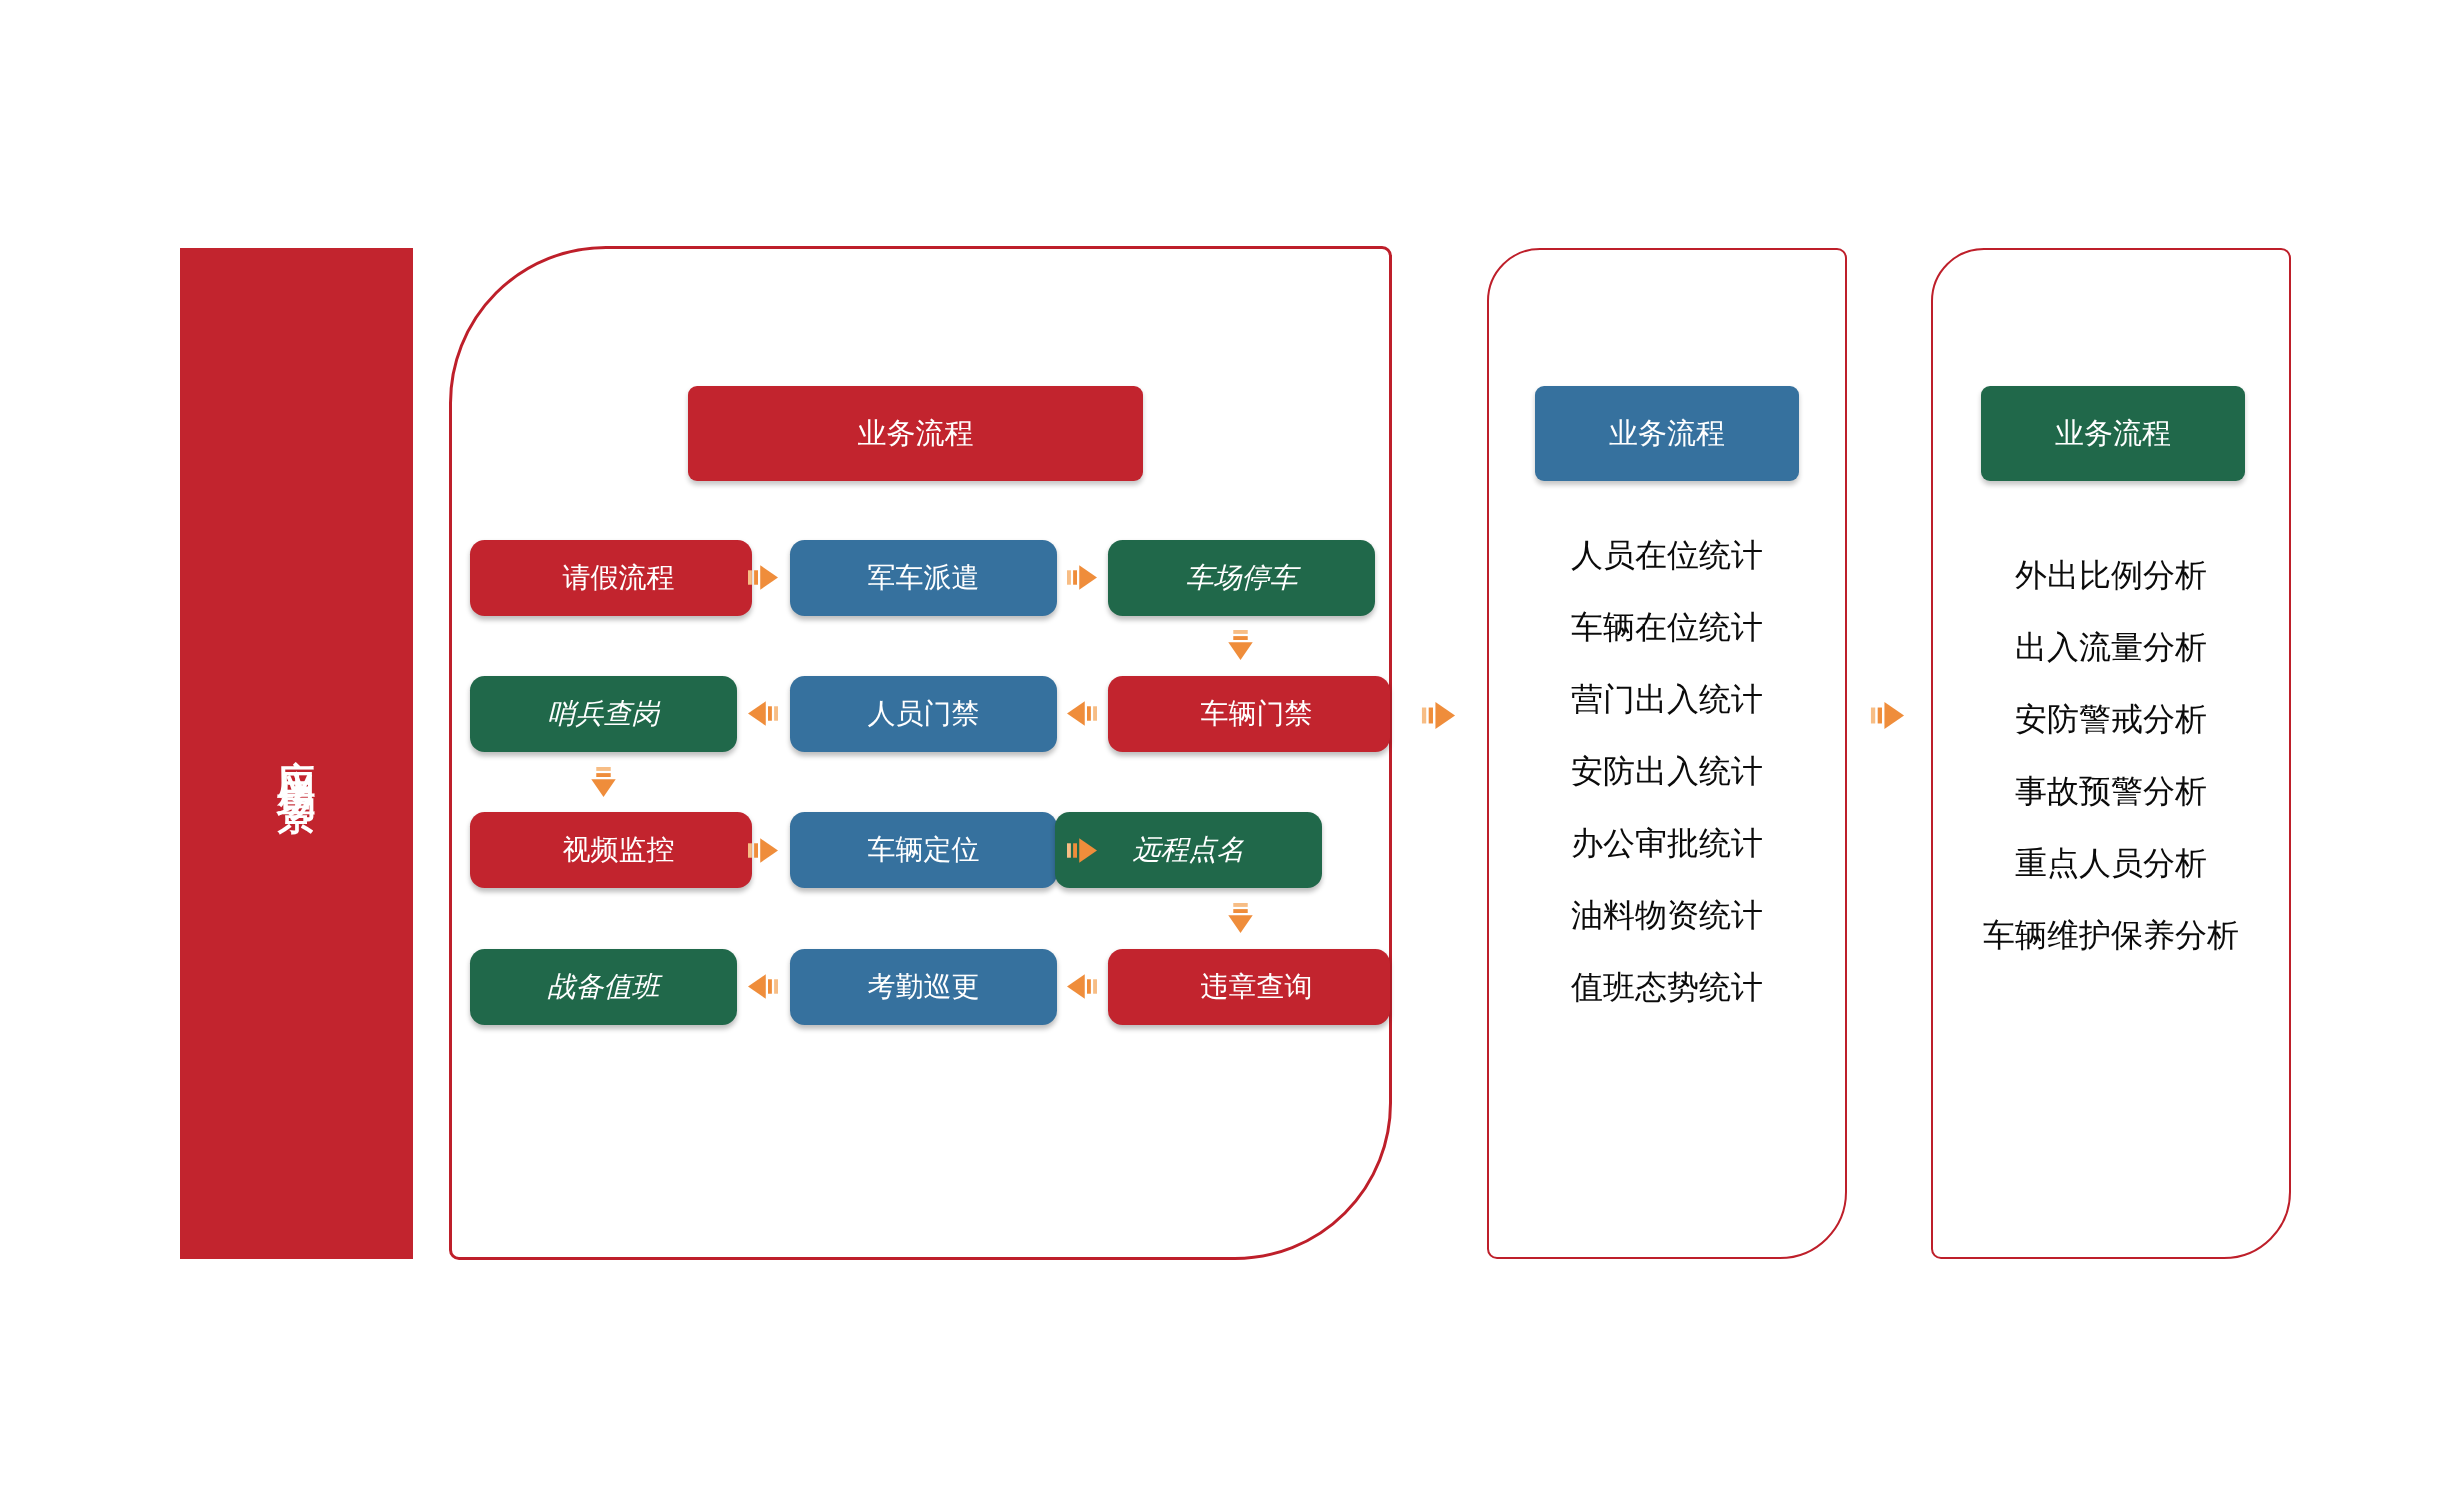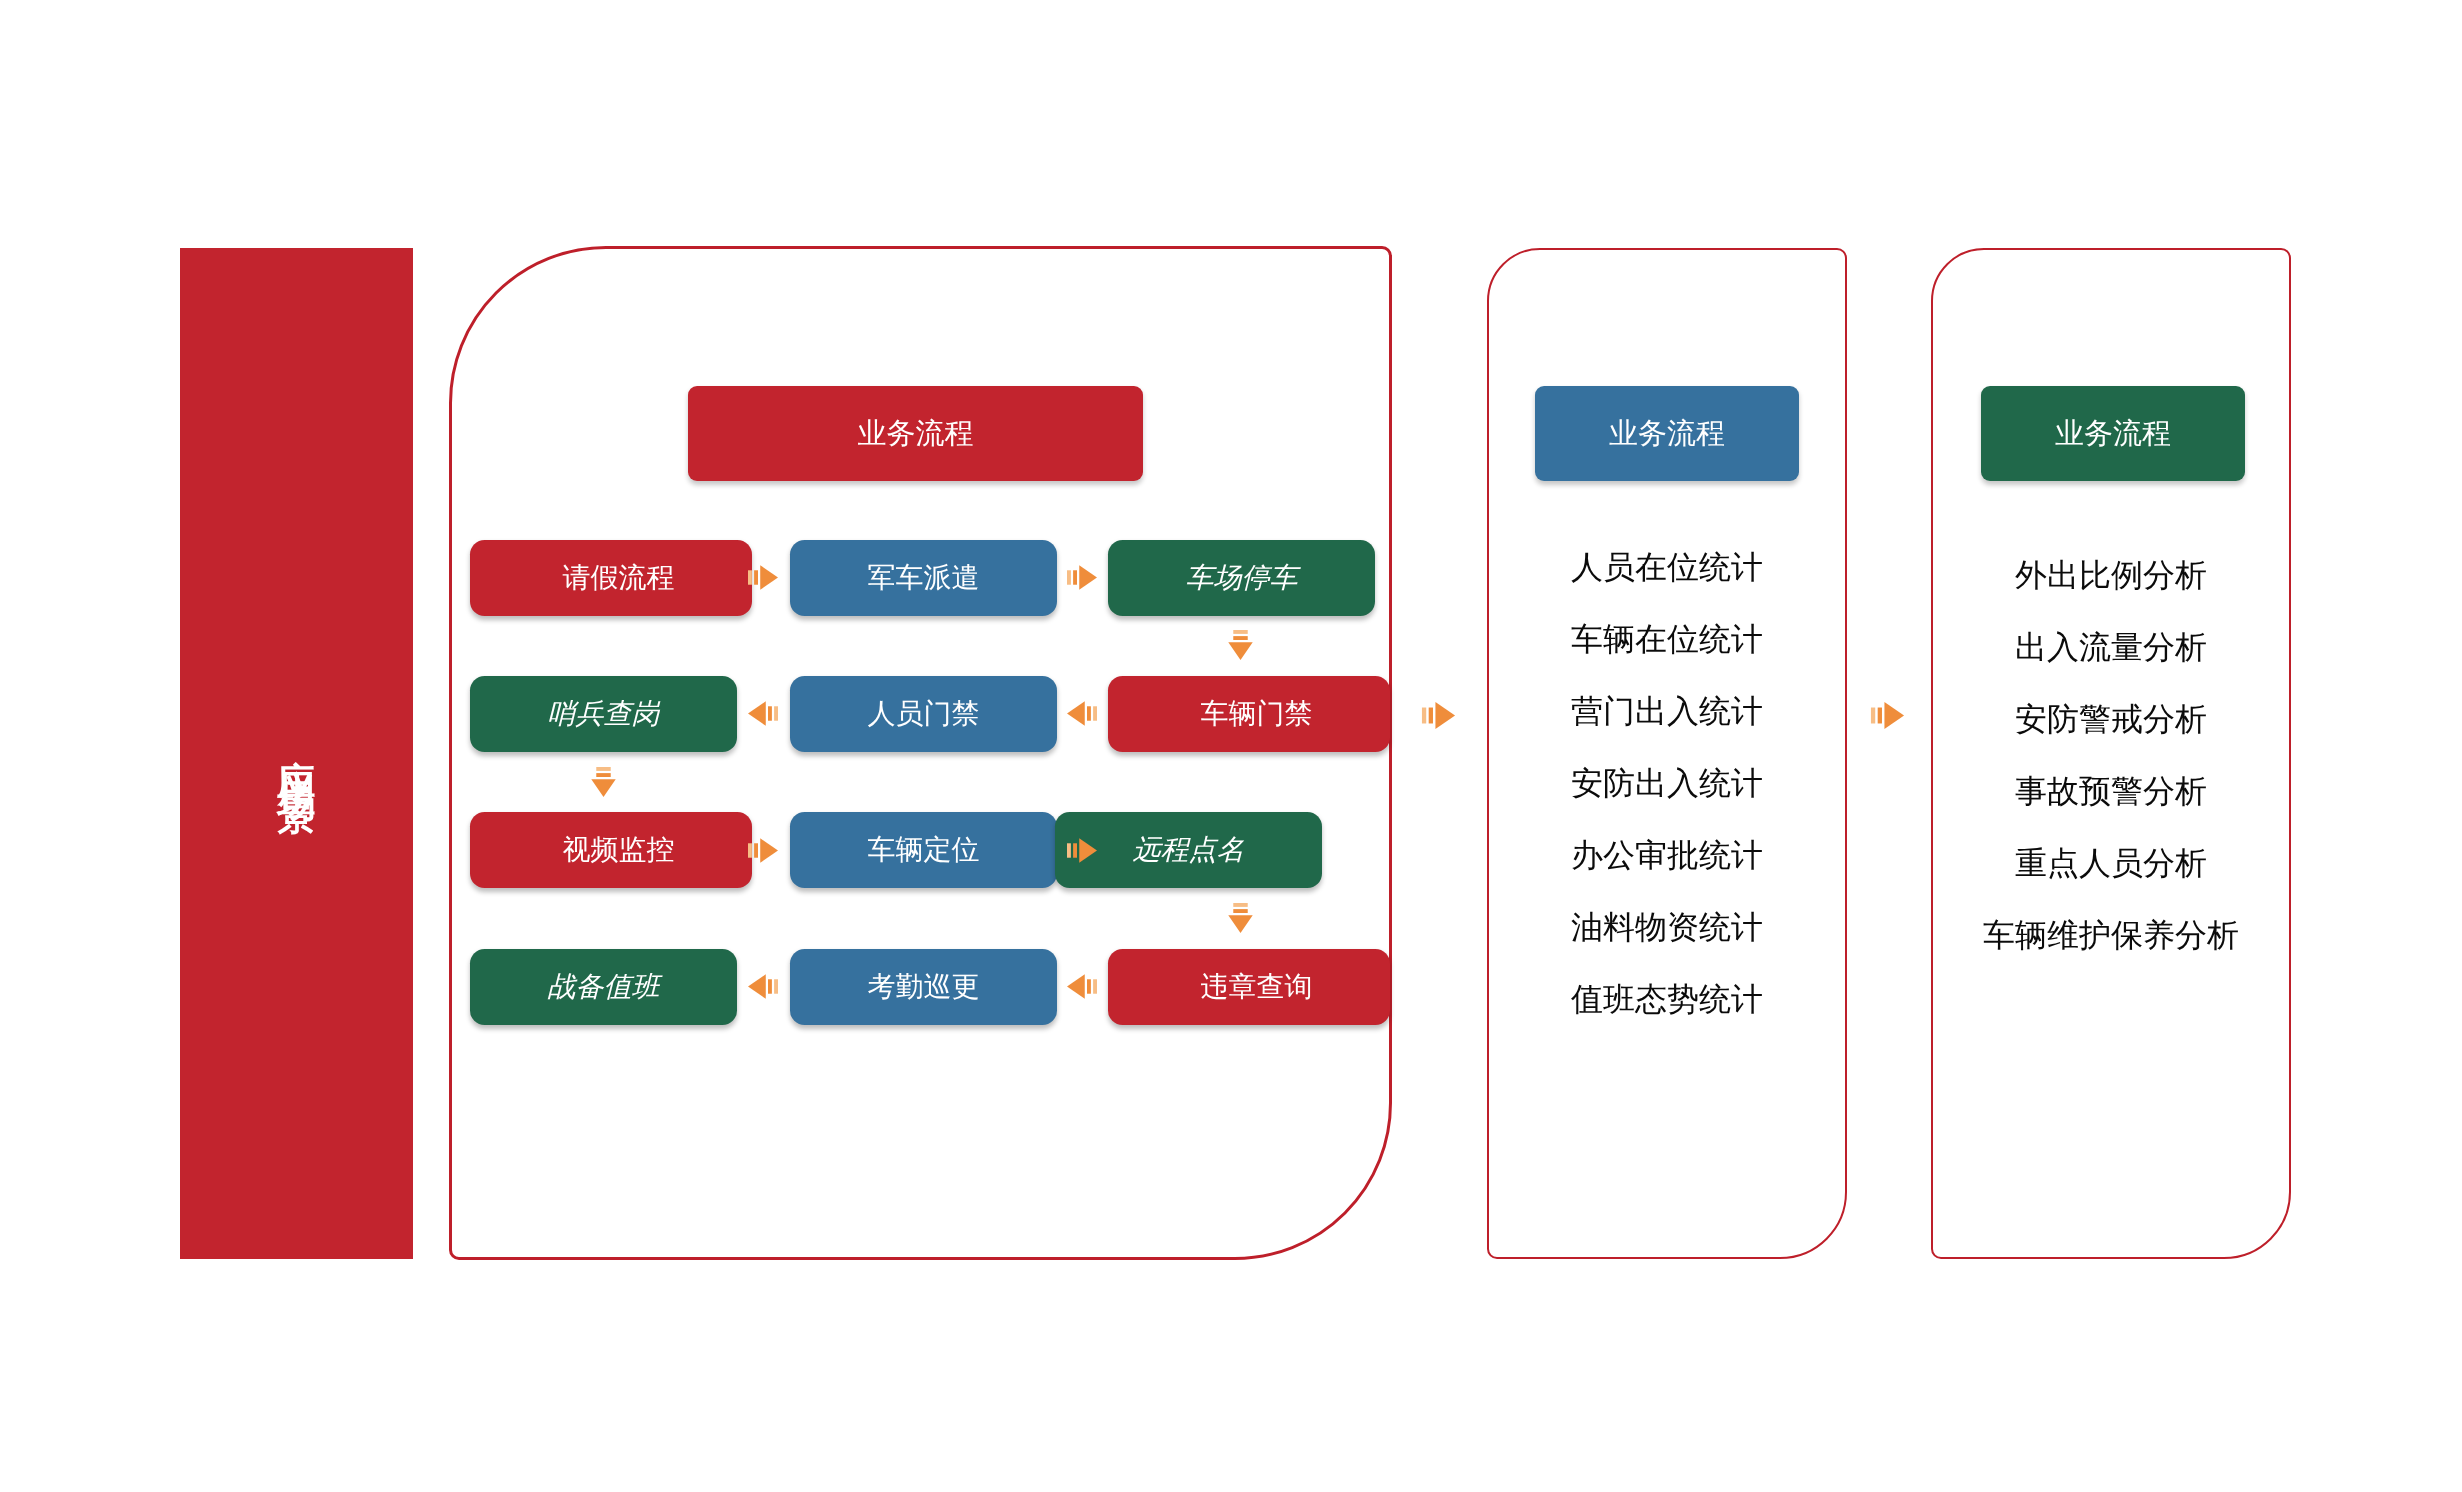--- a/index.html
+++ b/index.html
@@ -39,21 +39,21 @@
   .green{background:var(--green);font-style:italic;}
 
   
   .arrow{position:absolute;}
   .arrow .main{fill:var(--orange);}
   .arrow .pale{fill:var(--orange_pale);}
 
   
   .list-item{position:absolute;font-size:32px;line-height:39px;color:#0b0b0b;
     text-align:center;white-space:nowrap;}
-  .stats-item{left:1487px;width:360px;margin-top:12px;}
+  .stats-item{left:1487px;width:360px;}
   .analysis-item{left:1931px;width:360px;margin-top:20px;}
 </style>
 </head>
 <body>
 
 <div id="canvas">
 
   <div class="sidebar">
     <span class="sidebar-label">应用场景</span>
   </div>

